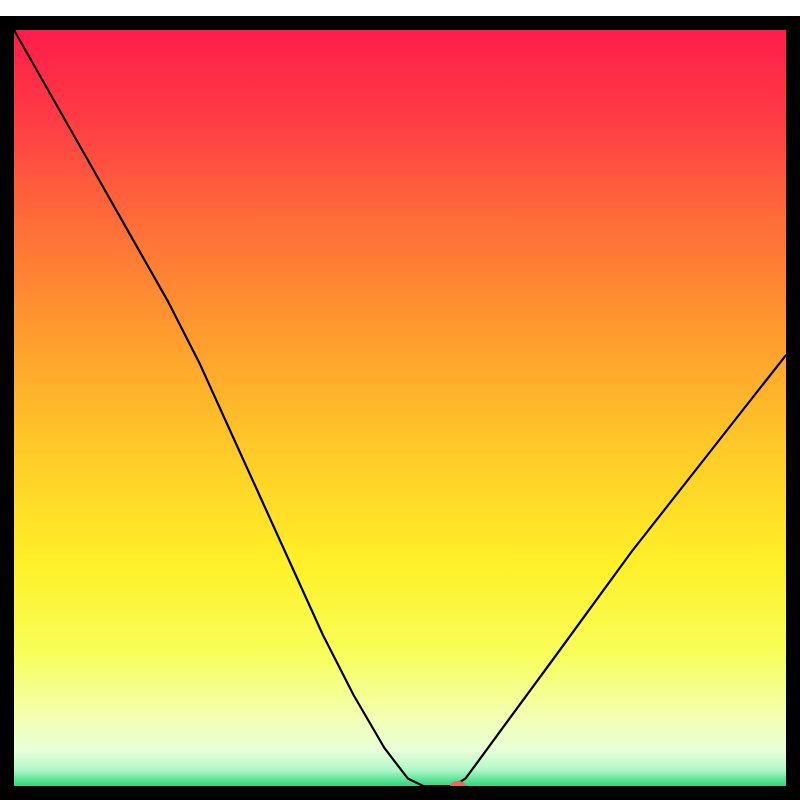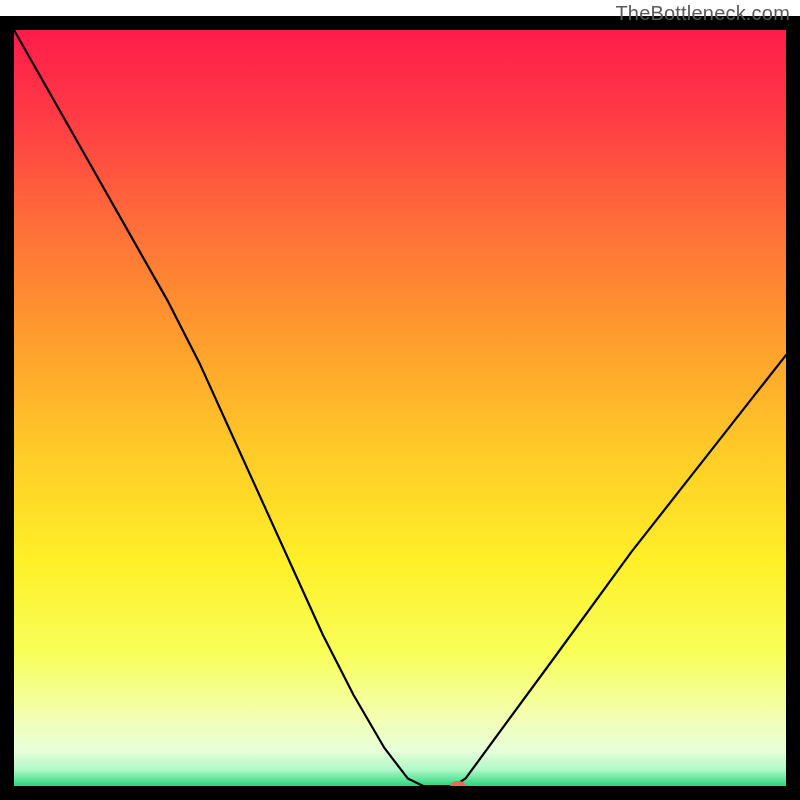--- a/index.html
+++ b/index.html
@@ -29,21 +29,20 @@
     letter-spacing: 0.2px;
   }
   svg {
     display: block;
   }
 </style>
 </head>
 <body>
 
 <div class="chart-container">
-  <div class="watermark">TheBottleneck.com</div>
   <svg id="chart-svg" width="800" height="800" viewBox="0 0 800 800">
     <defs>
       <linearGradient id="bg-grad" x1="0" y1="0" x2="0" y2="1">
           <stop offset="0%" stop-color="#ff1a4b"></stop>
           <stop offset="12%" stop-color="#ff3a45"></stop>
           <stop offset="25%" stop-color="#ff6a3a"></stop>
           <stop offset="40%" stop-color="#ff9a2e"></stop>
           <stop offset="55.00000000000001%" stop-color="#ffc928"></stop>
           <stop offset="70%" stop-color="#fff028"></stop>
           <stop offset="82%" stop-color="#f8ff5a"></stop>

